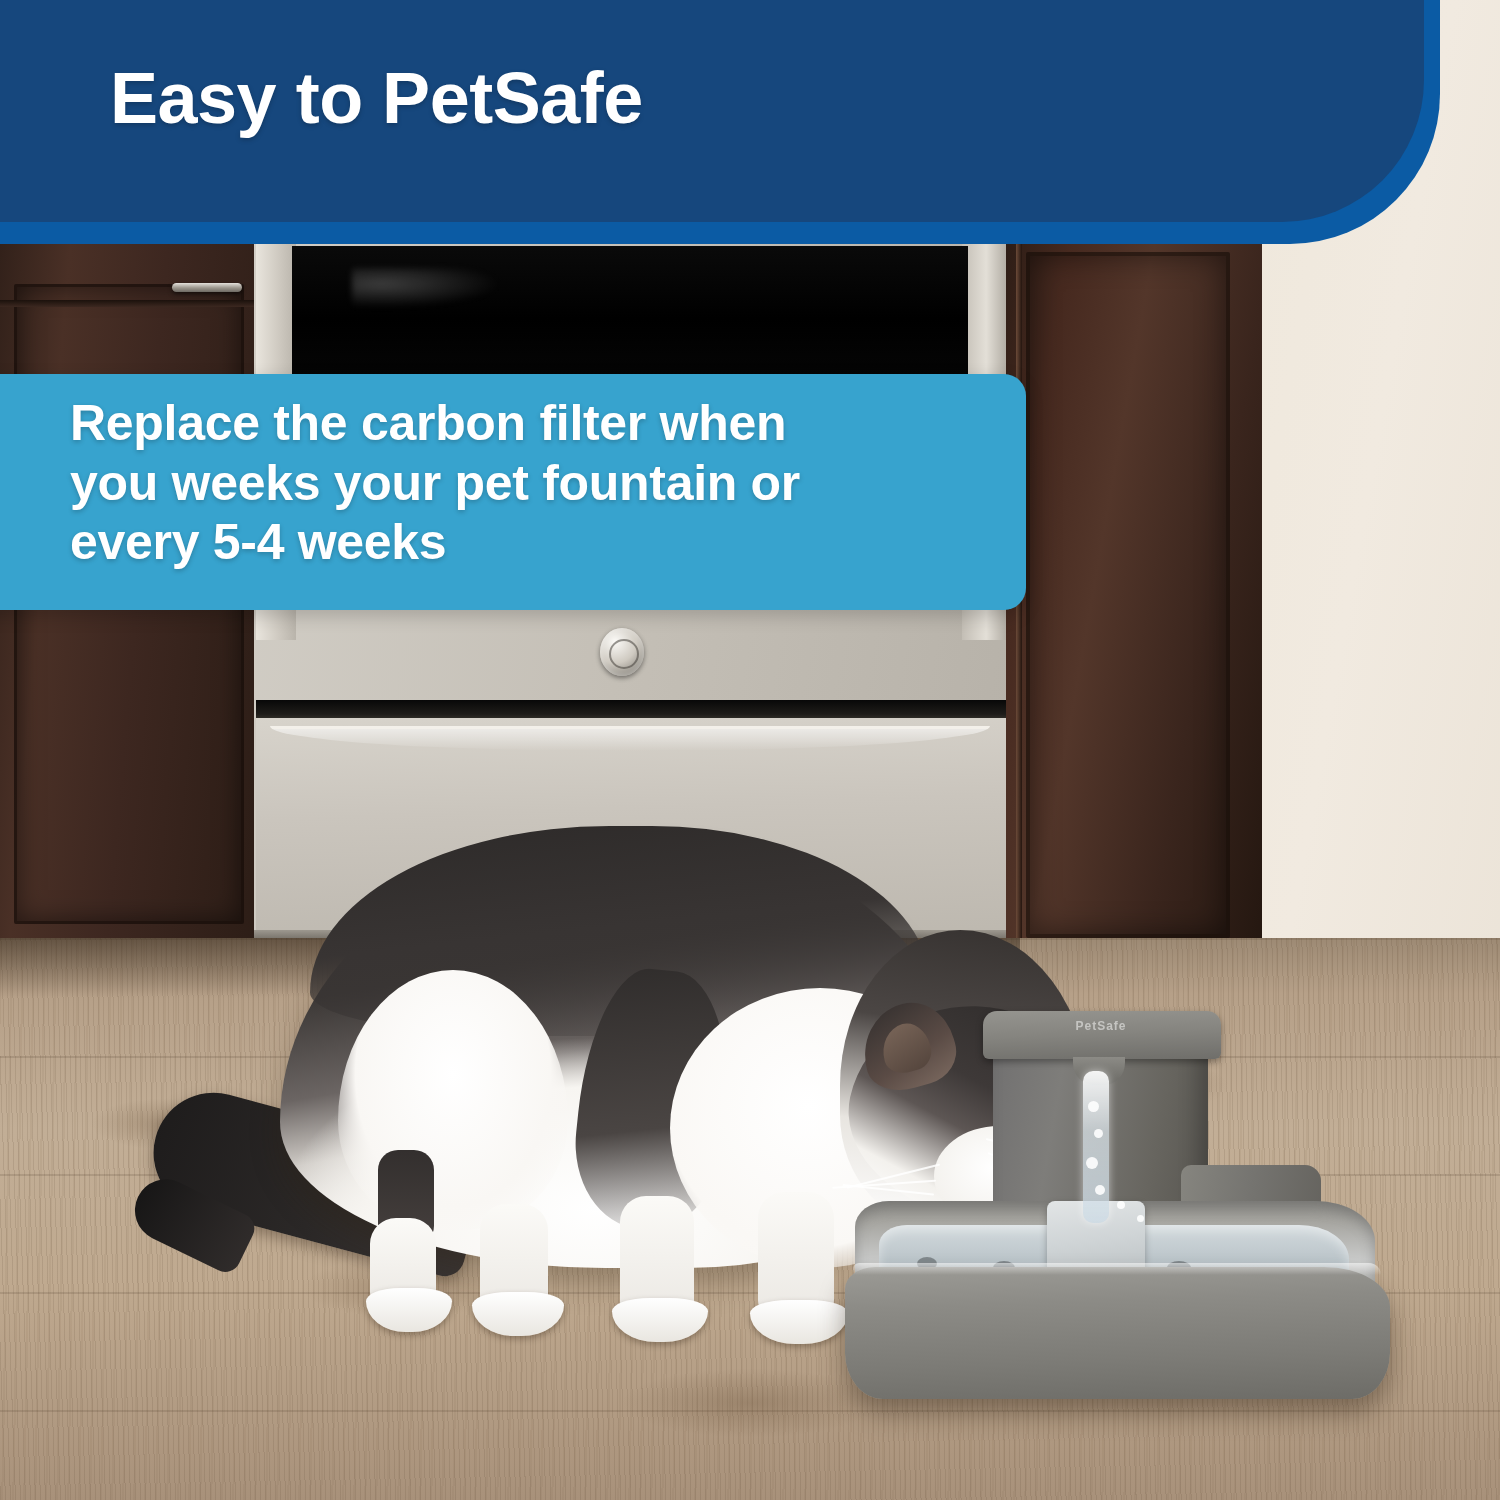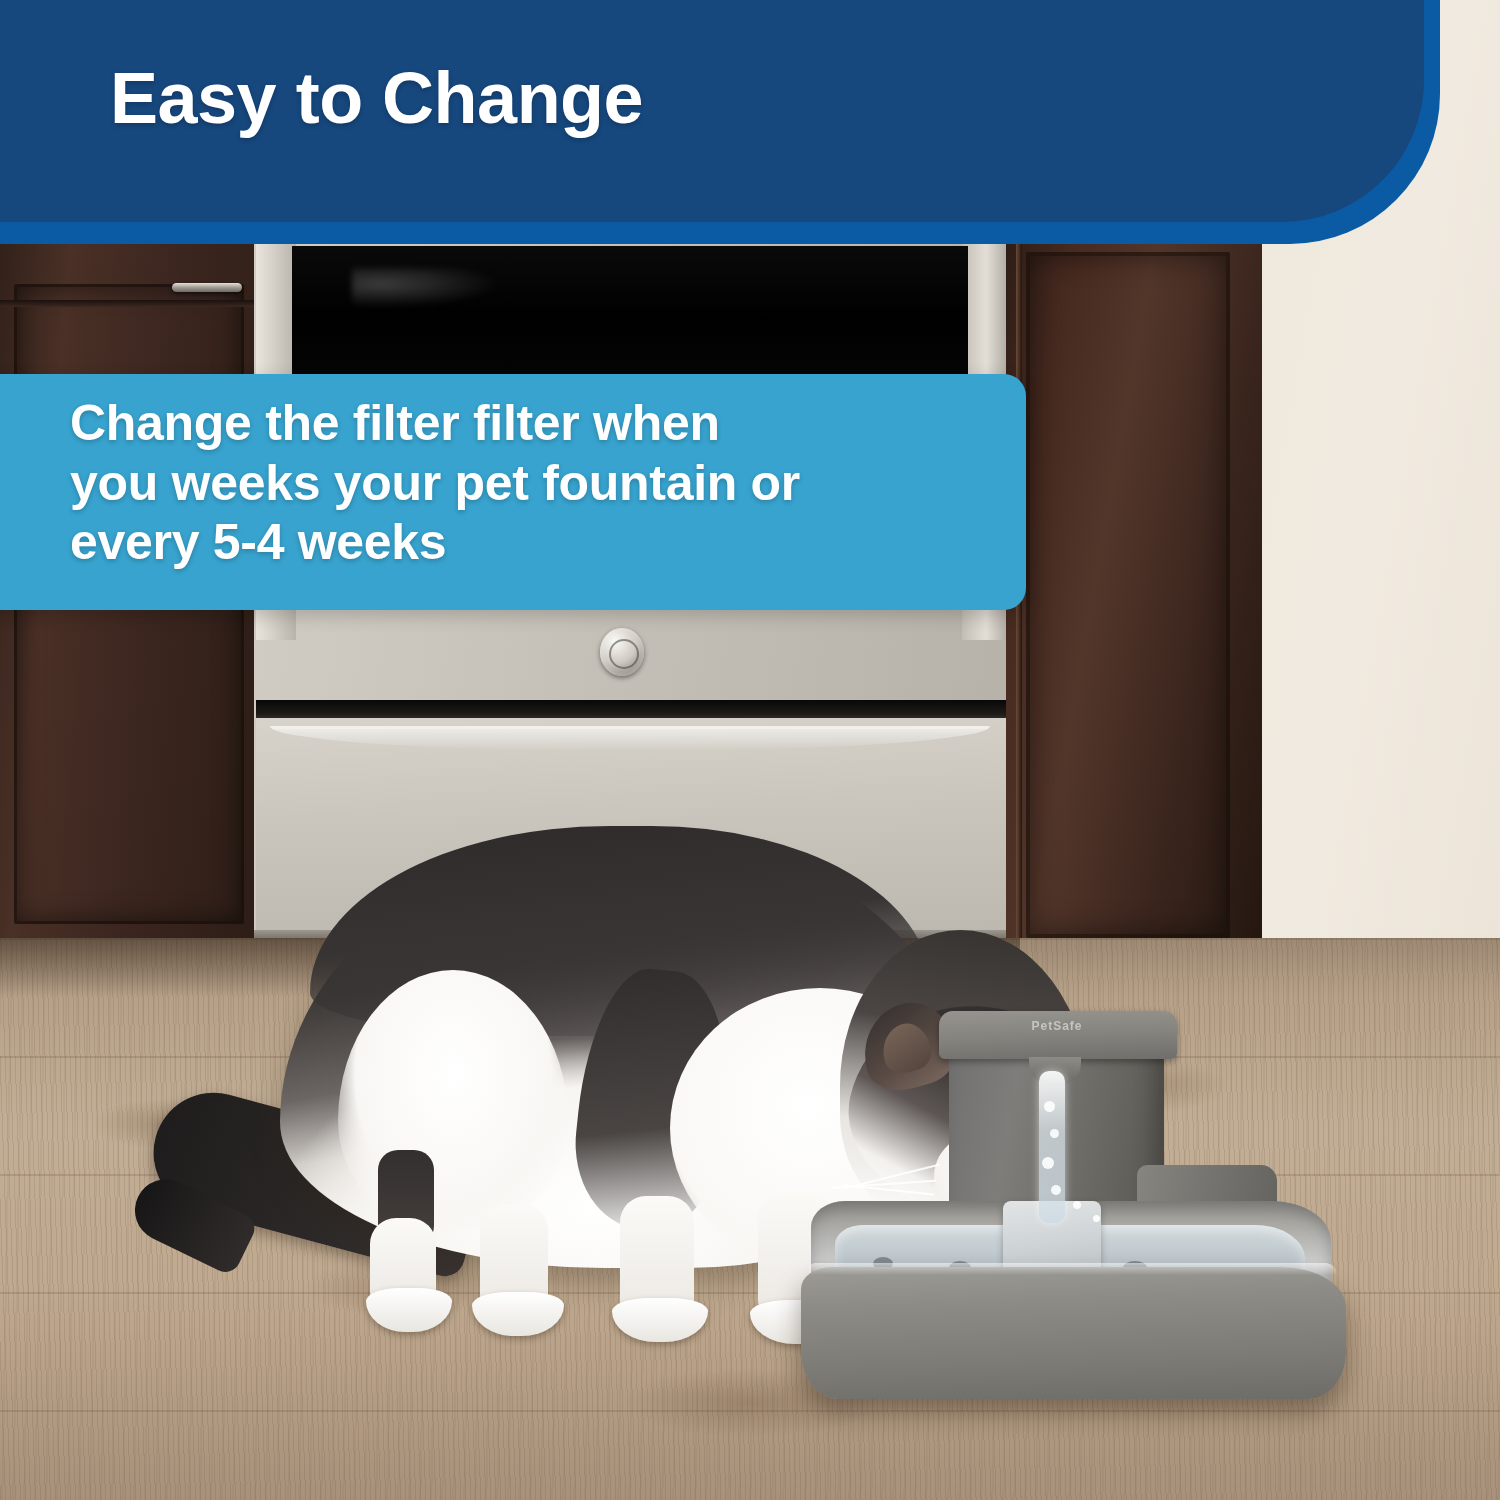--- a/index.html
+++ b/index.html
@@ -230,21 +230,21 @@
     box-shadow:0 1px 2px rgba(90,30,40,.45);
   }
   .whisker{position:absolute;height:1.6px;background:rgba(255,255,255,.85);transform-origin:left center;border-radius:1px;}
 
   
   .leg{position:absolute;background:linear-gradient(180deg,#fbfaf7,#ebe8e3);border-radius:26px 26px 18px 18px;}
   .leg-dark{position:absolute;background:linear-gradient(180deg,#332f2e,#46403e);border-radius:20px;}
   .paw{position:absolute;background:linear-gradient(180deg,#ffffff,#e9e6e0);border-radius:40% 40% 46% 46%/30% 30% 70% 70%;box-shadow:0 3px 6px rgba(50,34,20,.35);}
 
   
-  .fountain{position:absolute;left:801px;top:1005px;width:555px;height:395px;}
+  .fountain{position:absolute;left:845px;top:1005px;width:555px;height:395px;}
   .f-tower{
     position:absolute;left:148px;top:24px;width:215px;height:230px;
     background:linear-gradient(100deg,#6d6c69 0%,#7c7b78 28%,#six 0%,#64635f 70%,#55534f 100%);
     background:linear-gradient(100deg,#717070 0%,#7e7d7a 30%,#67655f 72%,#56544f 100%);
     border-radius:6px 6px 4px 4px;
     box-shadow:inset -10px 0 20px rgba(0,0,0,.22);
   }
   .f-lid{
     position:absolute;left:138px;top:6px;width:238px;height:48px;
     background:linear-gradient(178deg,#95948f 0%,#85847f 48%,#6f6e6a 100%);
@@ -452,23 +452,23 @@
 
       <div class="f-body"></div>
       <div class="f-rim-hl"></div>
     </div>
 
   </div>
 
   <div class="banner-wrap">
     <div class="banner-accent" style="background: rgb(11, 91, 164);"></div>
     <div class="banner-main" style="background: rgb(22, 71, 125);"></div>
-    <div class="banner-title" style="color: rgb(255, 255, 255);">Easy to Change</div>
+    <div class="banner-title" style="color: rgb(255, 255, 255);">Easy to PetSafe</div>
   </div>
 
   <div class="callout" style="background: rgb(55, 163, 206);"></div>
   <div class="callout-text" style="color: rgb(255, 255, 255);">
-    <span>Change the filter filter when</span>
+    <span>Replace the carbon filter when</span>
     <span>you weeks your pet fountain or</span>
     <span>every 5-4 weeks</span>
   </div>
 
 </div>
 
 </body></html>

